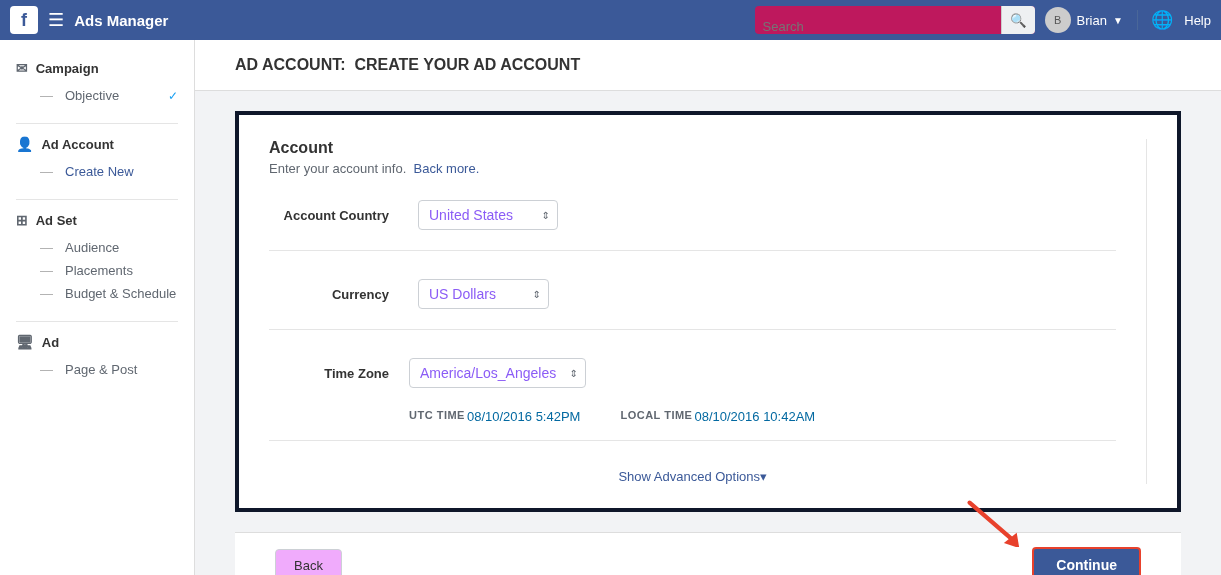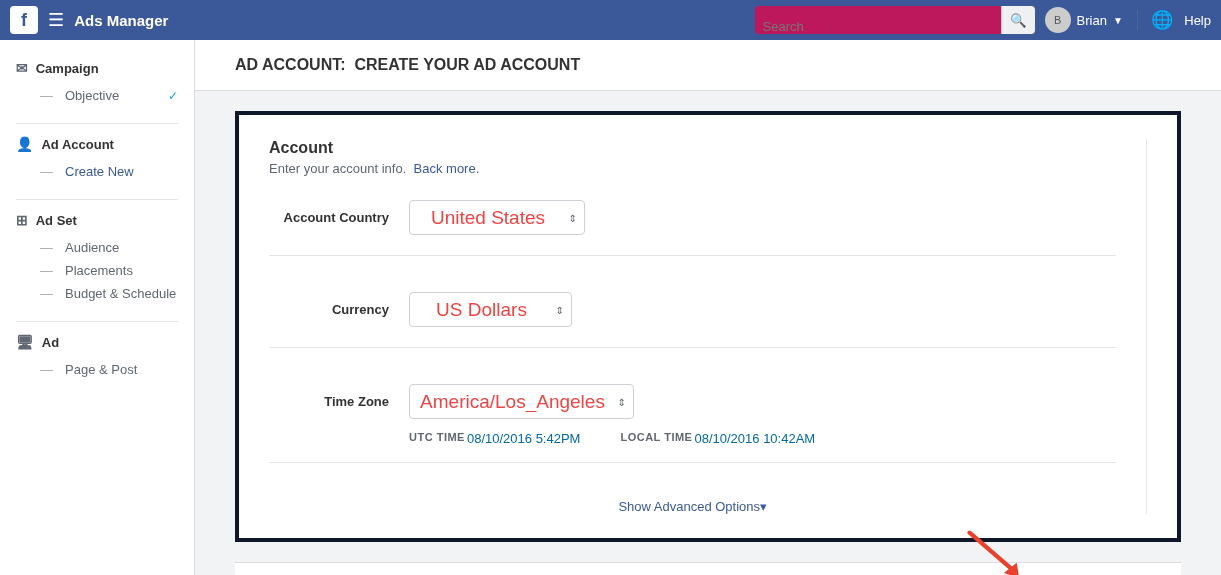--- a/index.html
+++ b/index.html
@@ -81,34 +81,33 @@
     .content-area { padding: 20px 40px; }
     .card {
       background: #fff; border-radius: 0; border: 4px solid #0f172a;
       padding: 24px 30px; max-width: 1000px;
     }
     .card-title { font-size: 16px; font-weight: 700; color: #333; margin-bottom: 4px; }
     .card-subtitle { font-size: 13px; color: #606770; margin-bottom: 24px; }
     .card-subtitle a { color: #3b5998; text-decoration: none; }
 
     .form-row {
-      display: flex; align-items: center; margin-bottom: 36px;
-      padding-bottom: 20px; border-bottom: 1px solid #e5e5e5;
+      display: flex; align-items: center; margin-bottom: 28px;
+      padding-bottom: 20px; border-bottom: 1px solid #e5e5e5; gap: 9px;
     }
     .form-row:last-of-type { border-bottom: none; }
     .form-label {
       width: 140px; font-size: 13px; font-weight: 600; color: #333; flex-shrink: 0;
       text-align: right; padding-right: 20px;
     }
     .form-select {
       border: 1px solid #ccd0d5; border-radius: 4px;
-      padding: 6px 28px 6px 10px; font-size: 19px; color: #ef4444;
+      padding: 6px 28px 6px 10px; font-size: 14px; color: #8b5cf6;
       background: #fff; appearance: none; cursor: pointer; outline: none;
       position: relative;
-      text-align: center;
     }
     .select-wrapper { position: relative; display: inline-block; }
     .select-wrapper::after {
       content: '⇕'; position: absolute; right: 8px; top: 50%; transform: translateY(-50%);
       font-size: 10px; color: #606770; pointer-events: none;
     }
     .time-row { display: flex; gap: 40px; margin-top: 8px; }
     .time-col { display: flex; gap: 2px; }
     .time-label { font-size: 11px; font-weight: 600; color: #606770; text-transform: uppercase; letter-spacing: 0.5px; }
     .time-value { font-size: 13px; color: #0369a1; }

